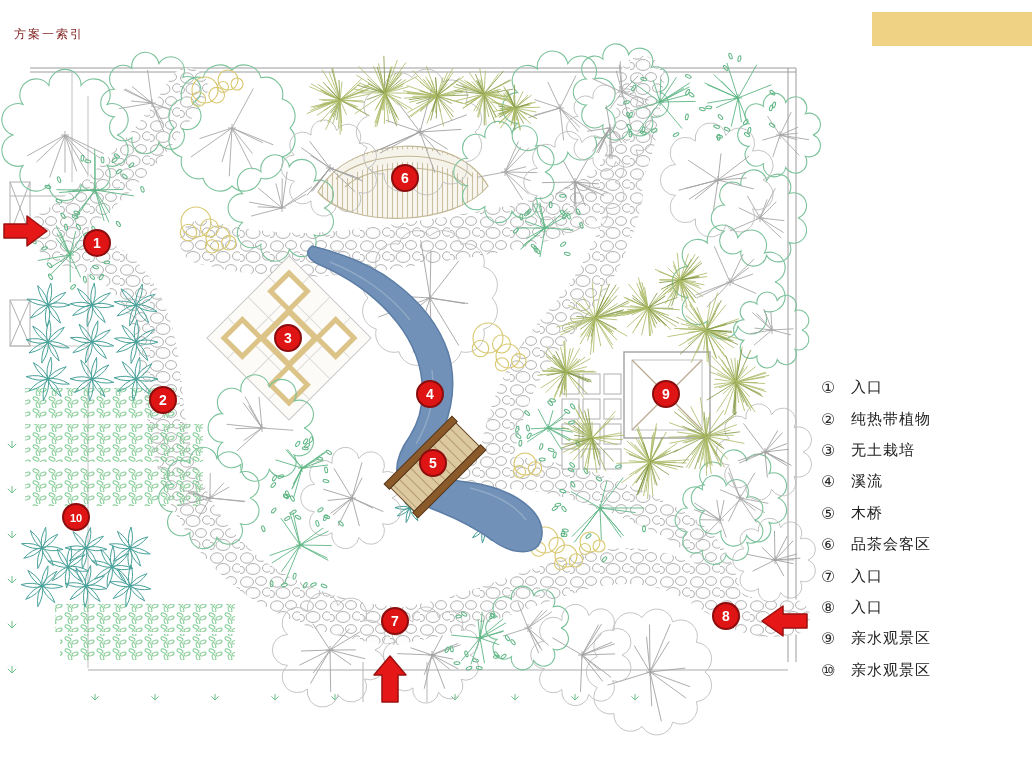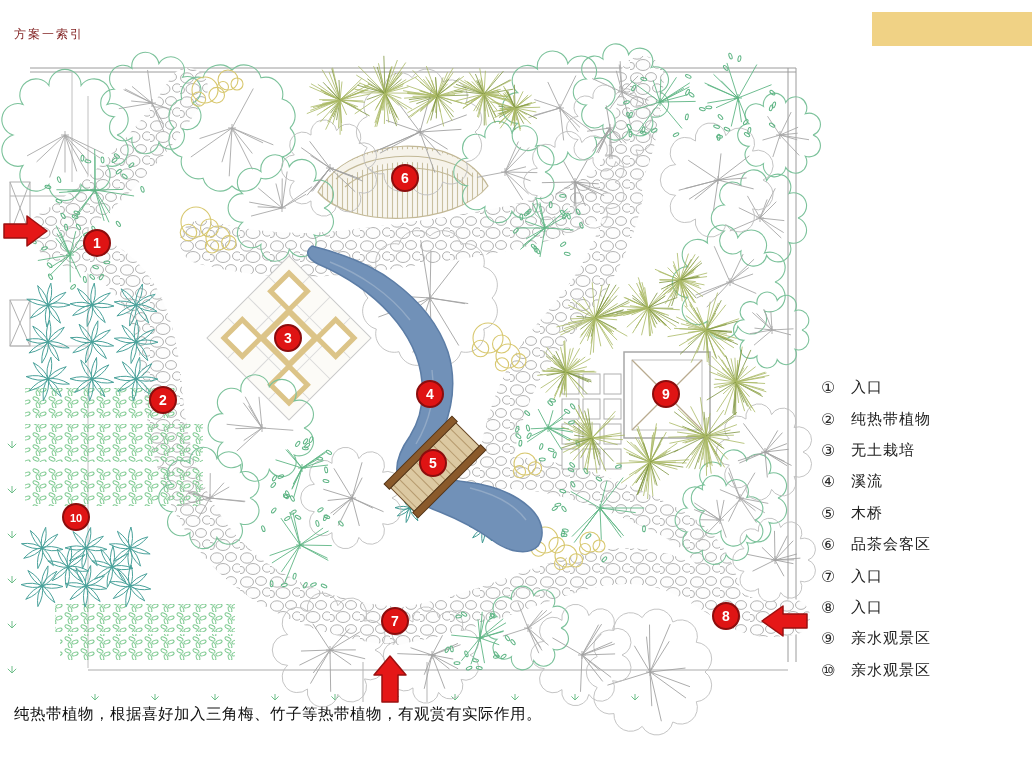--- a/index.html
+++ b/index.html
@@ -2081,15 +2081,14 @@
         <span class="legend-num">⑨</span>
         <span class="legend-label">亲水观景区</span>
       </div>
       <div class="legend-row">
         <span class="legend-num">⑩</span>
         <span class="legend-label">亲水观景区</span>
       </div>
     </div>
 
   <div class="notes">
-    <div>纯热带植物，根据喜好加入三角梅、竹子等热带植物，有观赏有实际作用。</div>
   </div>
 </div>
 
 </body></html>

